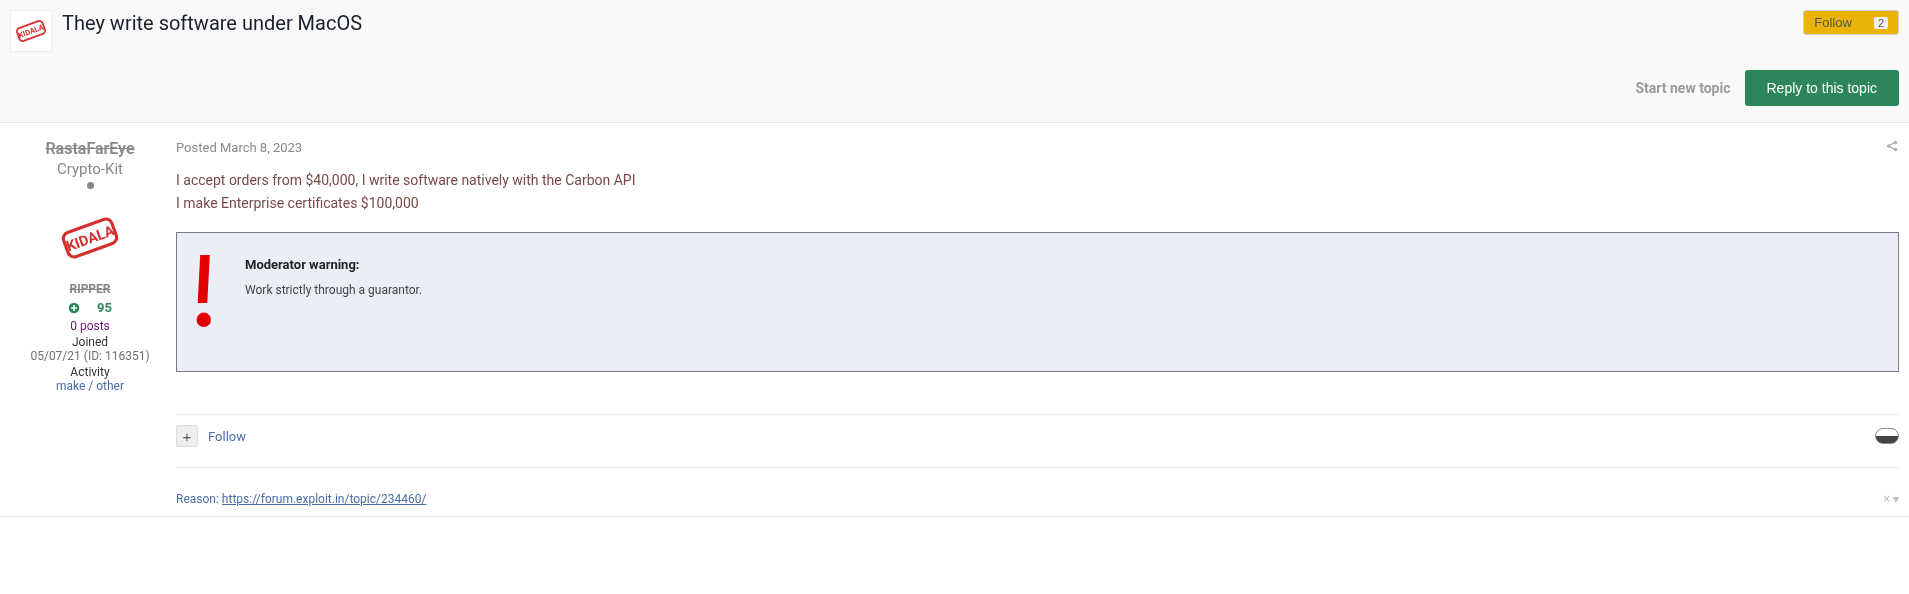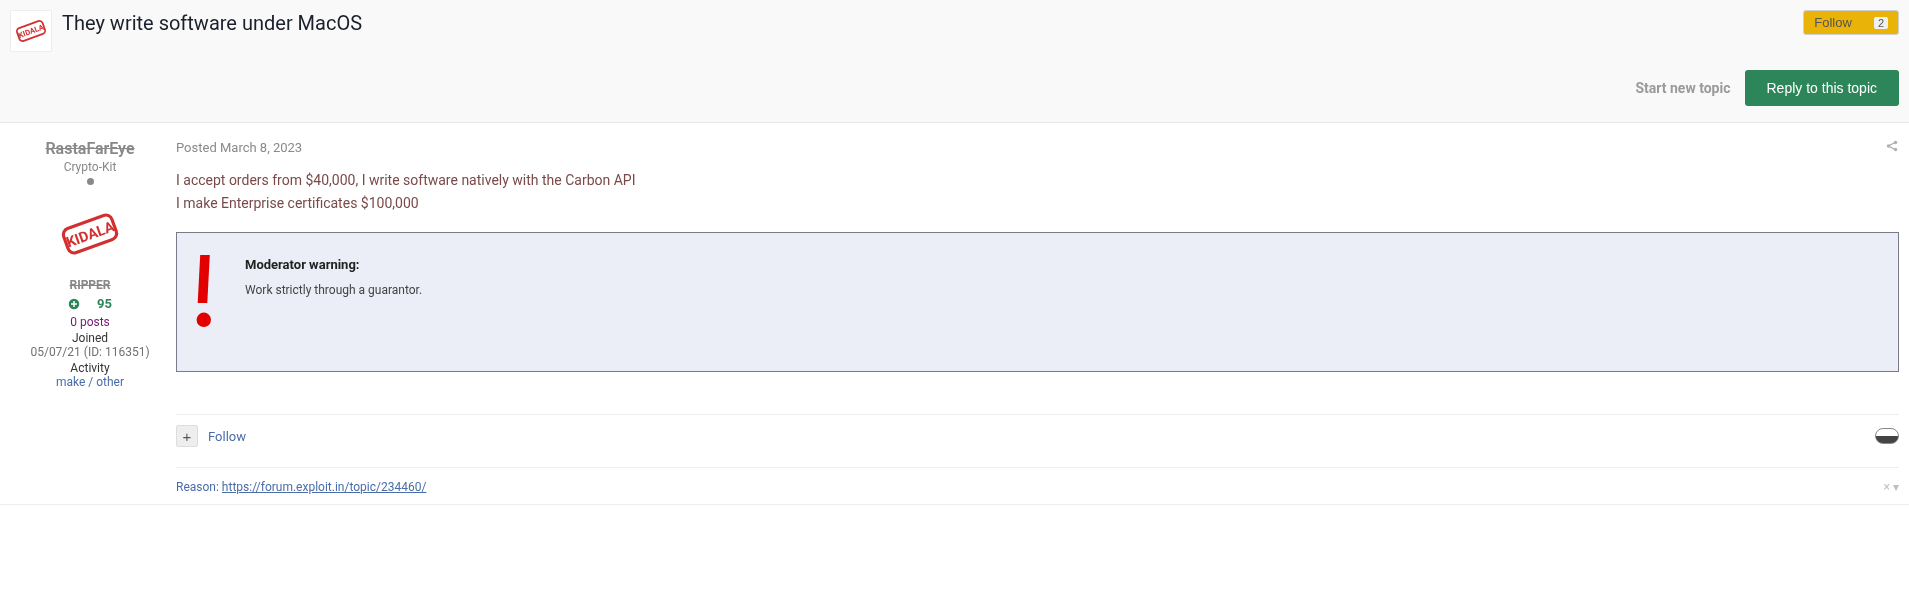--- a/index.html
+++ b/index.html
@@ -120,21 +120,21 @@
       font-size: 12px;
       color: #717171;
     }
     .author-name {
       font-size: 16px;
       font-weight: 600;
       color: #888;
       text-decoration: line-through;
     }
     .author-group {
-      font-size: 12px;
+      font-size: 15px;
       color: #888;
       margin-top: 2px;
     }
     .author-status-dot {
       width: 7px;
       height: 7px;
       background: #888;
       border-radius: 50%;
       display: inline-block;
       margin-top: 4px;
@@ -274,21 +274,21 @@
     .rep-widget {
       width: 24px;
       height: 16px;
       background: linear-gradient(to bottom, #fff 0%, #fff 50%, #444 50%, #444 100%);
       border: 1px solid #888;
       border-radius: 8px;
     }
     .post-signature {
       margin-top: 20px;
       border-top: 1px solid #eee;
-      padding-top: 12px;
+      padding-top: 24px;
       font-size: 12px;
       color: #4a6da7;
       display: flex;
       justify-content: space-between;
       align-items: center;
     }
     .post-signature .reason-label { color: #4a6da7; }
     .post-signature a { color: #4a6da7; text-decoration: underline; }
     .sig-collapse { color: #c0c0c0; font-size: 12px; cursor: pointer; }
   </style>

